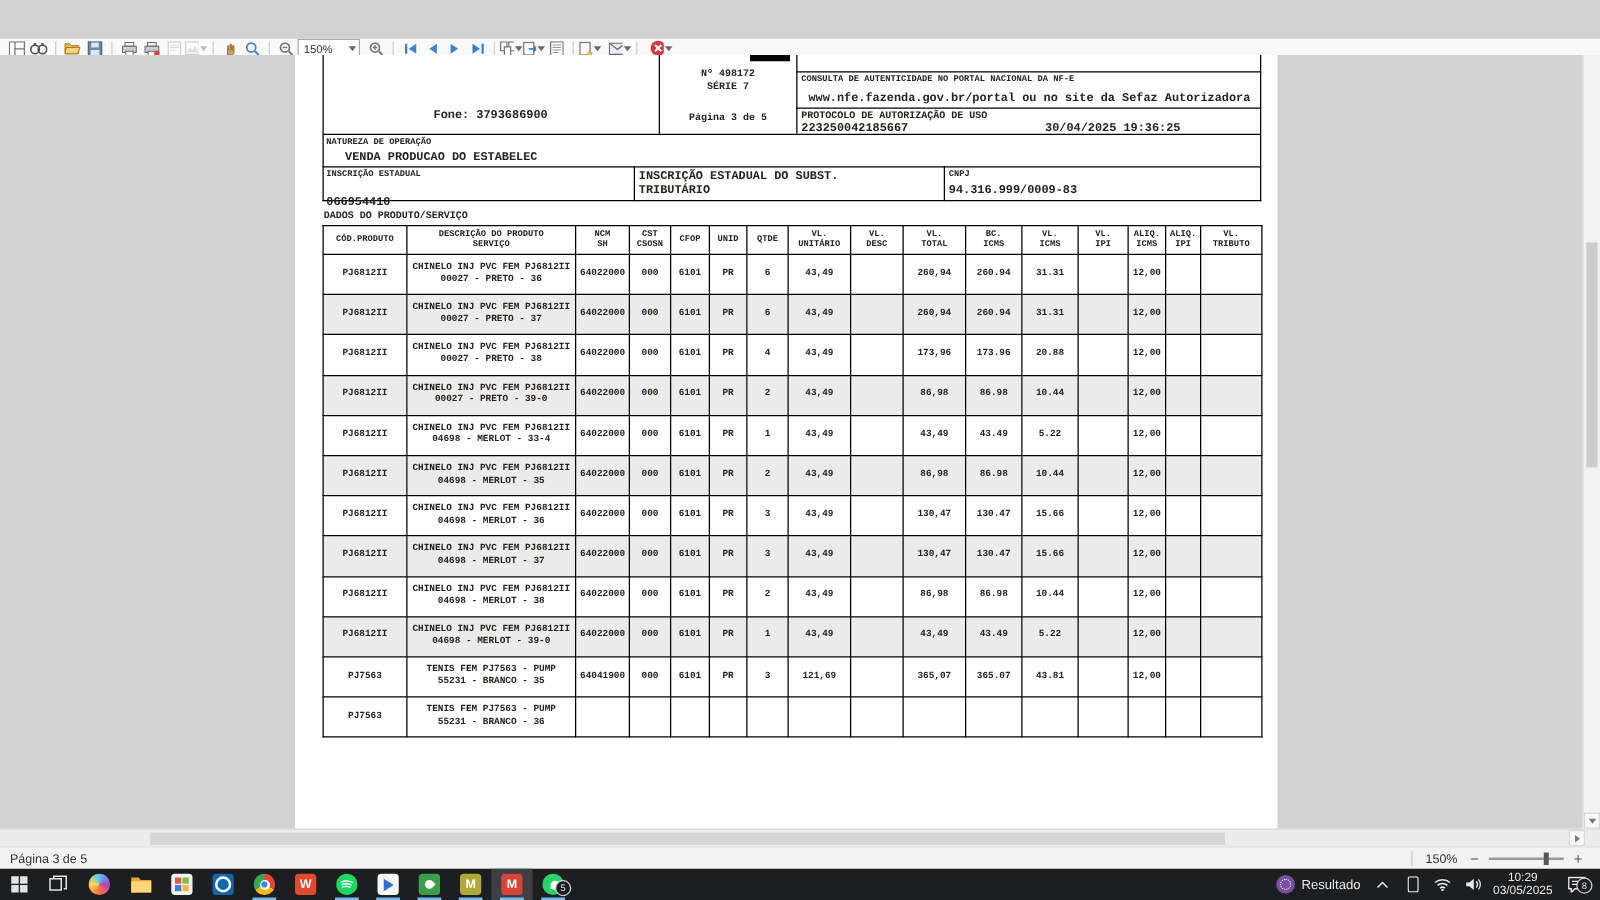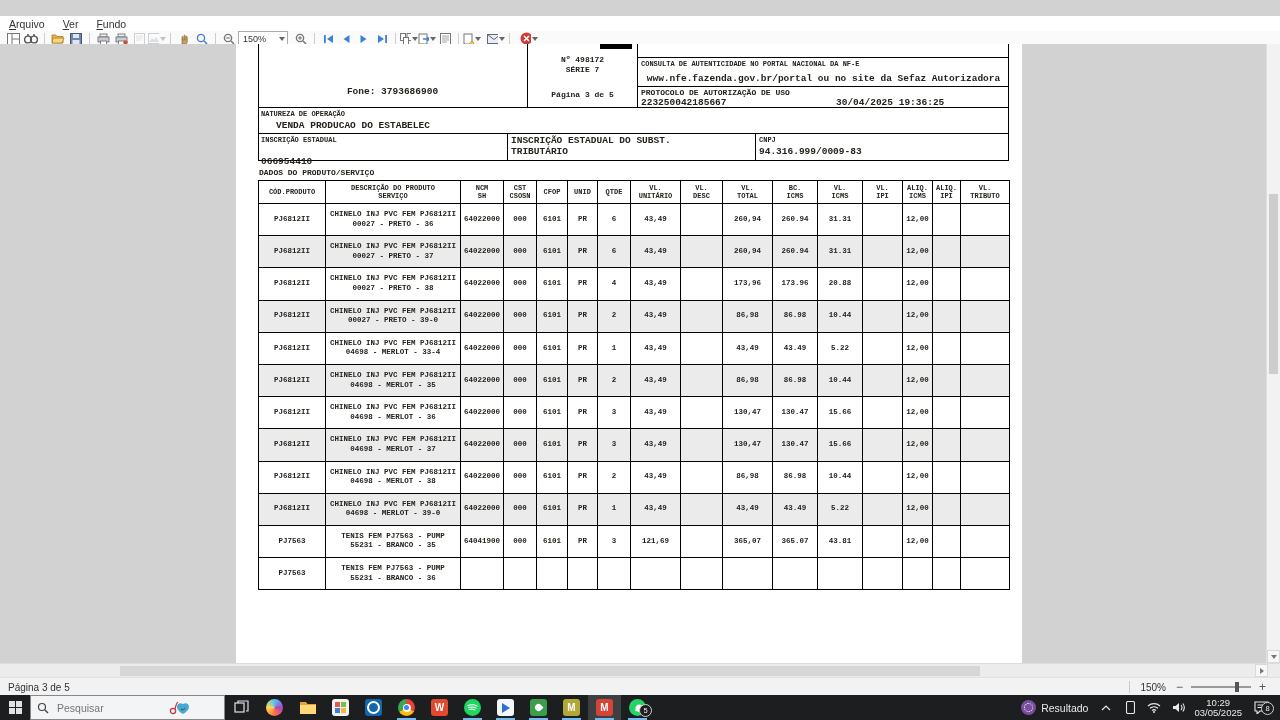--- a/index.html
+++ b/index.html
@@ -83,25 +83,20 @@
   .tray-label{font-size:10.5px;margin:0 6px 0 5px;}
   .tico{width:16px;display:flex;align-items:center;justify-content:center;margin:0 4px;}
   .clock{text-align:center;font-size:9.5px;line-height:10px;margin:0 4px;}
 </style>
 </head>
 <body>
 
 <div class="screen">
 
 
-  <div class="menubar">
-    <span class="menu-item">Arquivo</span>
-    <span class="menu-item">Ver</span>
-    <span class="menu-item">Fundo</span>
-  </div>
 
   <div class="toolbar">
     <span class="tbtn">
         <svg width="13" height="12">
           <rect x="0.5" y="0.5" width="12" height="11" fill="#fff" stroke="#777"></rect>
           <line x1="5" y1="0.5" x2="5" y2="11.5" stroke="#777"></line>
           <line x1="5" y1="6" x2="12.5" y2="6" stroke="#777"></line>
         </svg>
       </span>
     <span class="tbtn">
@@ -602,33 +597,20 @@
 
   <div class="taskbar">
     <div class="startbtn">
       <span class="winflag">
           <i></i>
           <i></i>
           <i></i>
           <i></i>
         </span>
     </div>
-    <div class="searchbox">
-      <svg width="12" height="12" style="margin:0 6px;">
-          <circle cx="5" cy="5" r="3.5" fill="none" stroke="#444" stroke-width="1.2"></circle>
-          <line x1="8" y1="8" x2="11" y2="11" stroke="#444" stroke-width="1.4"></line>
-        </svg>
-      <input type="text" placeholder="Pesquisar" style="">
-      <svg width="26" height="20">
-          <path d="M10 9c0-3 3-5 6-3 3-2 6 0 6 3 0 3-4 6-6 7-2-1-6-4-6-7z" fill="#49a7d8"></path>
-          <path d="M14 11c1 1 3 1 4-1" fill="none" stroke="#2c7a4b" stroke-width="1.2"></path>
-          <circle cx="6" cy="13" r="2.6" fill="none" stroke="#c23b3b" stroke-width="1.3"></circle>
-          <path d="M8 11c1-3 1-6 3-7" fill="none" stroke="#c23b3b" stroke-width="1.3"></path>
-        </svg>
-    </div>
     <div class="slot">
       <svg width="15" height="15">
           <rect x="1" y="3" width="9" height="9" fill="none" stroke="#dfe3e6" stroke-width="1.2"></rect>
           <path d="M4 3V1h10v10h-2" fill="none" stroke="#dfe3e6" stroke-width="1.2"></path>
         </svg>
     </div>
     <div class="slot">
       <span class="appic" style="background:conic-gradient(#4fc3f7,#ab47bc,#ff7043,#ffd54f,#4fc3f7);border-radius:50%;"></span>
     </div>
     <div class="slot">

